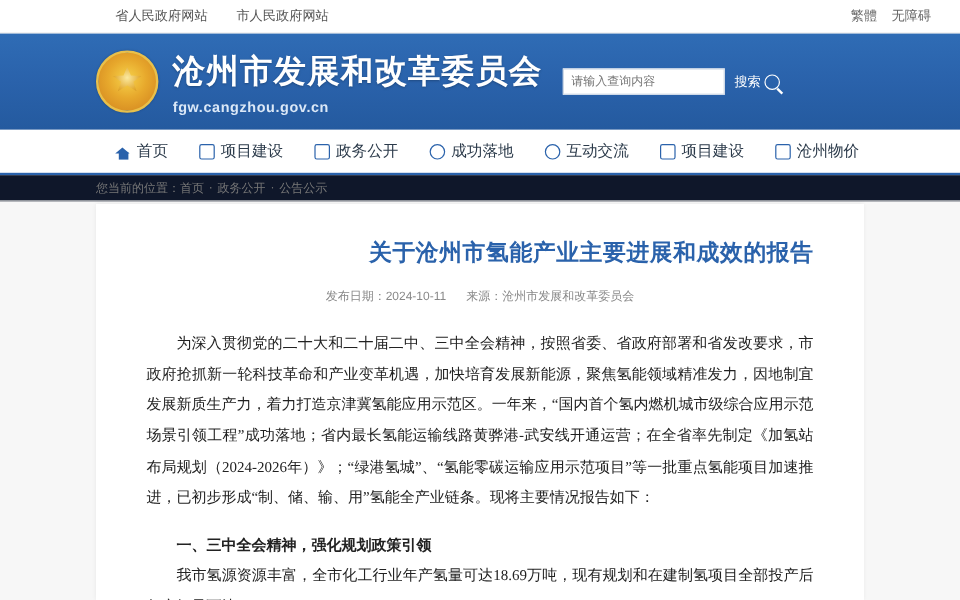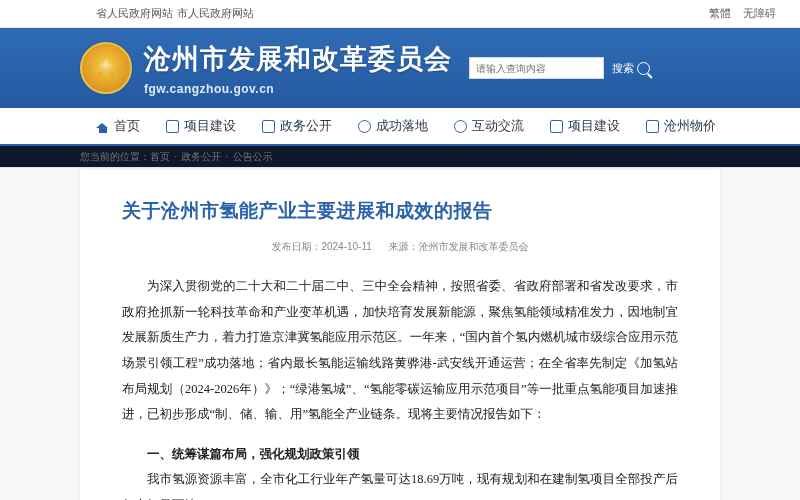--- a/index.html
+++ b/index.html
@@ -15,21 +15,21 @@
   .topbar {
     height: 28px;
     background: #ffffff;
     border-bottom: 1px solid #e9e9e9;
     display: flex;
     align-items: center;
     padding: 0 24px 0 96px;
     font-size: 11px;
     color: #555;
   }
-  .topbar .links { display: flex; gap: 4px; }
+  .topbar .links { display: flex; gap: 24px; }
   .topbar .links a { color: #555; text-decoration: none; }
   .topbar .right { margin-left: auto; display: flex; gap: 12px; color: #666; font-size: 11px; }
 
   
   .banner {
     height: 80px;
     background: linear-gradient(180deg, #2f6cb5 0%, #2a62ab 50%, #245a9f 100%);
     display: flex;
     align-items: center;
     padding: 0 24px 0 80px;
@@ -144,21 +144,21 @@
   
   .content {
     position: absolute;
     left: 80px; right: 80px; top: 170px; bottom: 0;
     background: #fff;
     box-shadow: 0 0 4px rgba(0,0,0,.07);
     padding: 20px 42px 0 42px;
     overflow: hidden;
   }
   .doc-title {
-    text-align: left;
+    text-align: right;
     color: #2a62ab;
     font-size: 19px;
     font-weight: bold;
     font-family: "Liberation Serif", serif;
     margin-top: 8px;
     letter-spacing: .5px;
   }
   .doc-meta {
     text-align: center;
     font-size: 10px;
@@ -250,18 +250,18 @@
   </div>
 
   <div class="content">
     <div class="doc-title">关于沧州市氢能产业主要进展和成效的报告</div>
     <div class="doc-meta">
       <span style="margin:0">发布日期：</span><span style="margin:0">2024-10-11</span>
       <span style="margin-left:14px;margin-right:0">来源：</span><span style="margin:0">沧州市发展和改革委员会</span>
     </div>
     <div class="doc-body">
       <p>为深入贯彻党的二十大和二十届二中、三中全会精神，按照省委、省政府部署和省发改要求，市政府抢抓新一轮科技革命和产业变革机遇，加快培育发展新能源，聚焦氢能领域精准发力，因地制宜发展新质生产力，着力打造京津冀氢能应用示范区。一年来，“国内首个氢内燃机城市级综合应用示范场景引领工程”成功落地；省内最长氢能运输线路黄骅港-武安线开通运营；在全省率先制定《加氢站布局规划（2024-2026年）》；“绿港氢城”、“氢能零碳运输应用示范项目”等一批重点氢能项目加速推进，已初步形成“制、储、输、用”氢能全产业链条。现将主要情况报告如下：</p>
-      <p class="h2">一、统筹谋篇布局，强化规划政策引领</p>
+      <p class="h2">一、三中全会精神，强化规划政策引领</p>
       <p>我市氢源资源丰富，全市化工行业年产氢量可达18.69万吨，现有规划和在建制氢项目全部投产后年产氢量可达</p>
     </div>
   </div>
 
 </div>
 
 </body></html>

